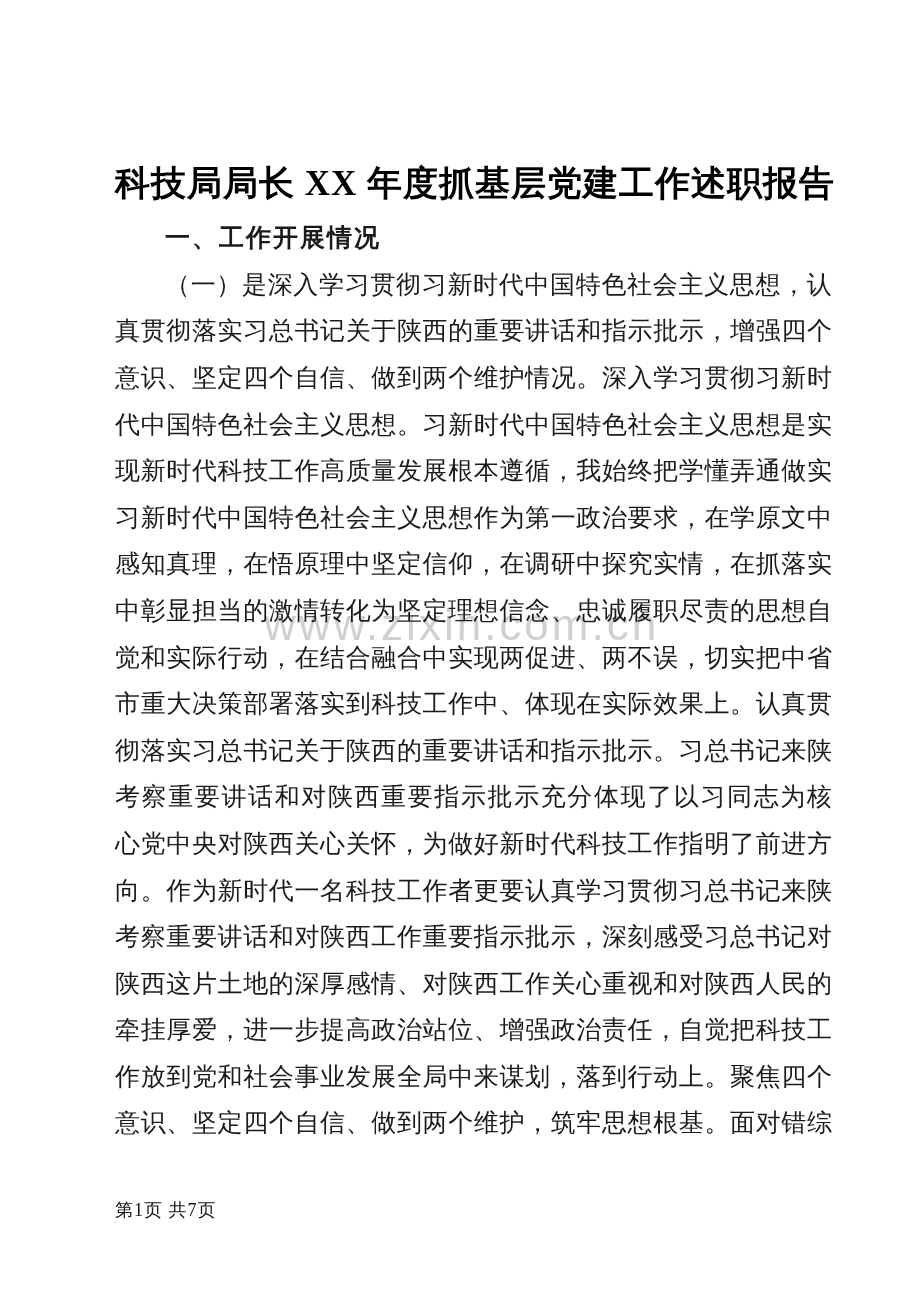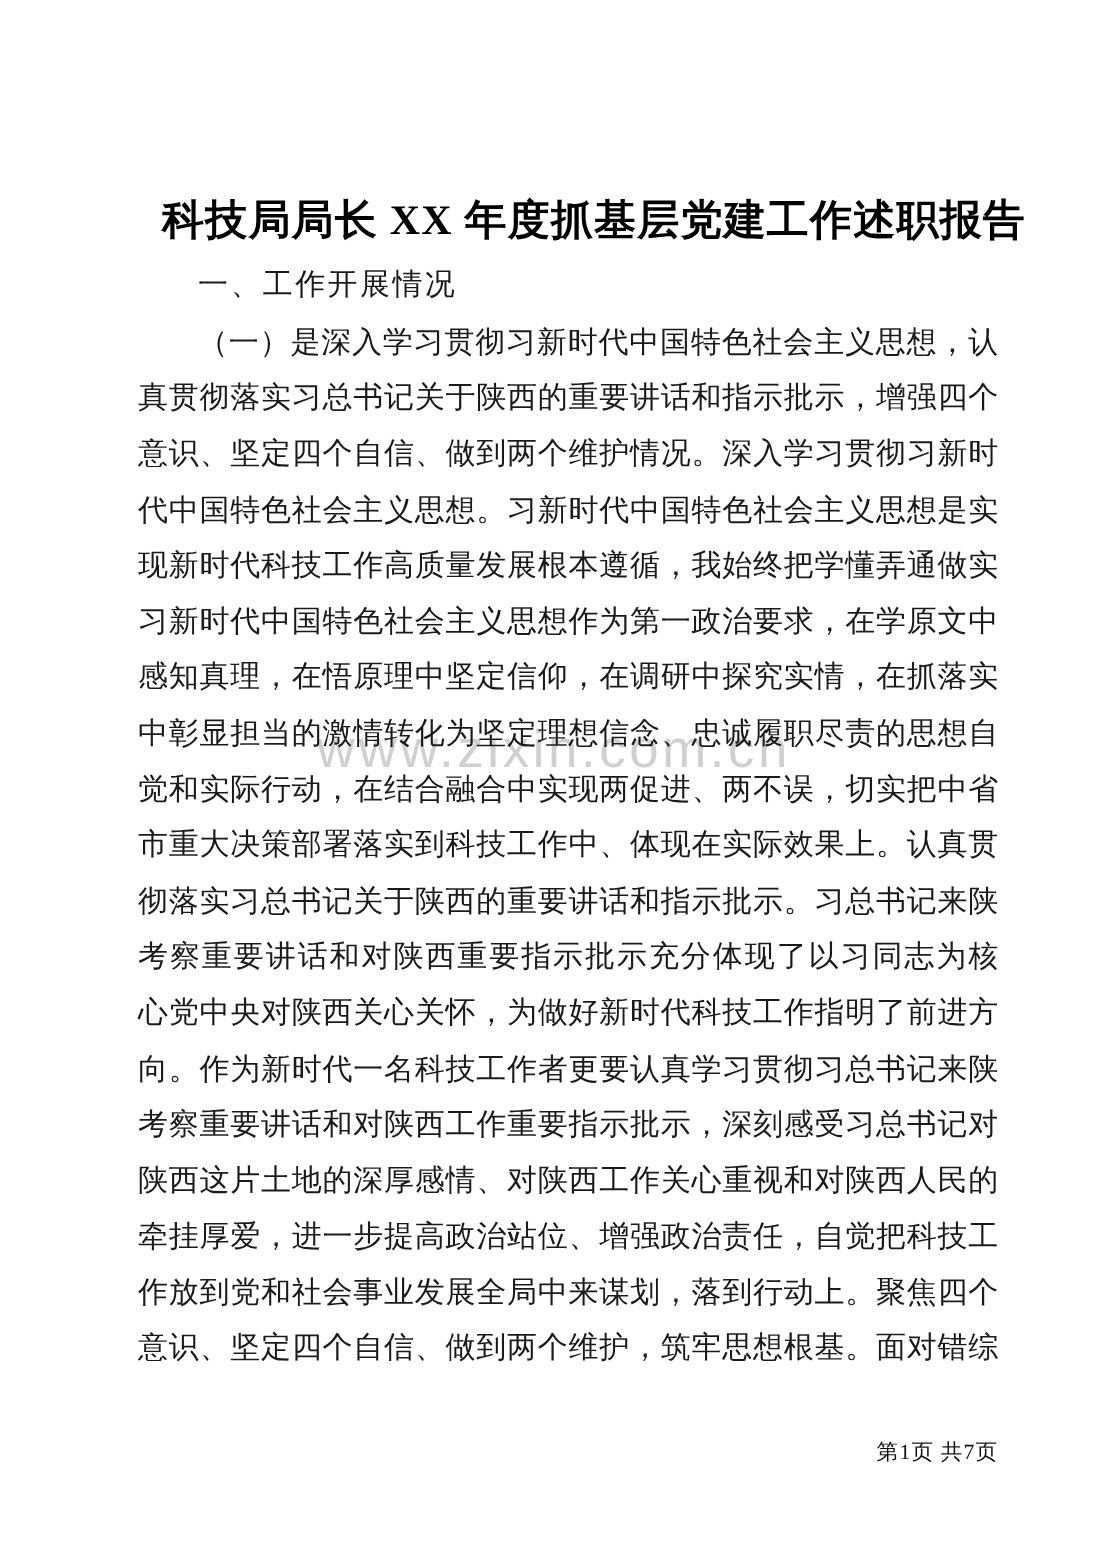--- a/index.html
+++ b/index.html
@@ -18,21 +18,20 @@
     left: 115px;
     top: 160px;
     width: 717px;
     text-align: center;
     font-size: 35px;
     font-weight: bold;
     color: #000000;
     letter-spacing: 1px;
     white-space: nowrap;
     z-index: 2;
-    margin-left: 20px;
   }
   .watermark {
     position: absolute;
     left: 228px;
     top: 600px;
     font-family: "Liberation Sans", "DejaVu Sans", sans-serif;
     font-size: 44px;
     letter-spacing: 3px;
     color: #d0d0d0;
     white-space: nowrap;
@@ -47,35 +46,36 @@
     width: 717px;
     z-index: 2;
     font-size: 25px;
   }
   .heading-line {
     height: 47px;
     line-height: 47px;
     padding-left: 50px;
     letter-spacing: 2px;
     white-space: nowrap;
+    font-weight: bold;
   }
   .line {
     height: 46.6px;
     display: flex;
     justify-content: space-between;
     align-items: center;
     white-space: nowrap;
   }
   .line.indent { padding-left: 50px; }
   .footer {
     position: absolute;
     left: 115px;
     top: 1198px;
     width: 717px;
-    text-align: right;
+    text-align: left;
     font-size: 18px;
     color: #111111;
     letter-spacing: 1px;
     z-index: 2;
   }
 </style>
 </head>
 <body>
 
 <div class="page">

